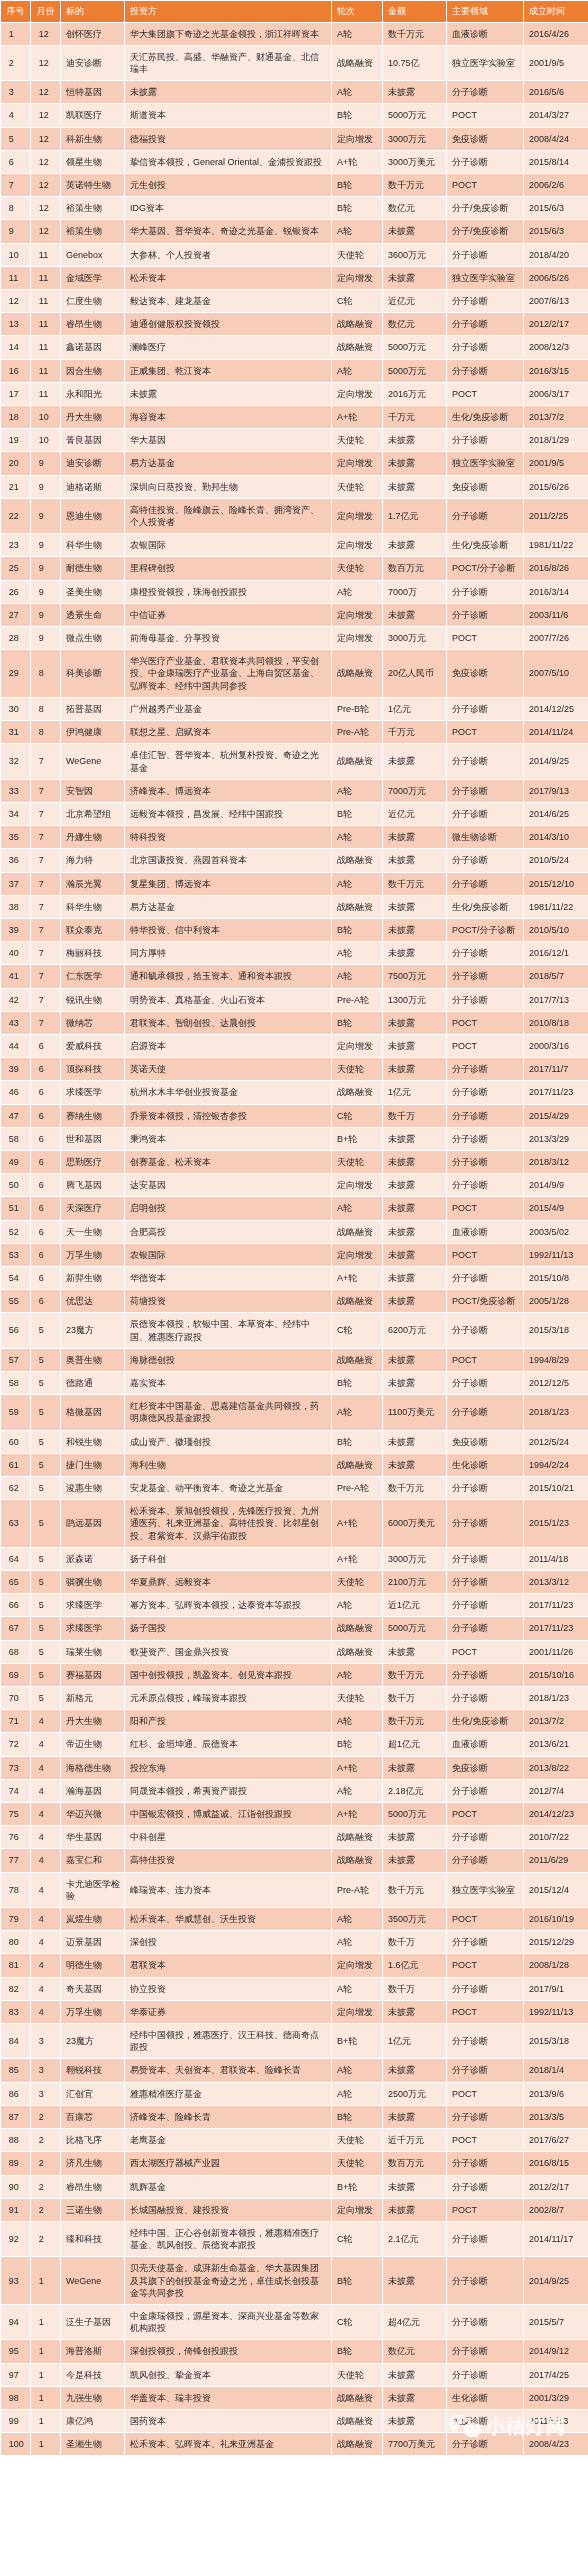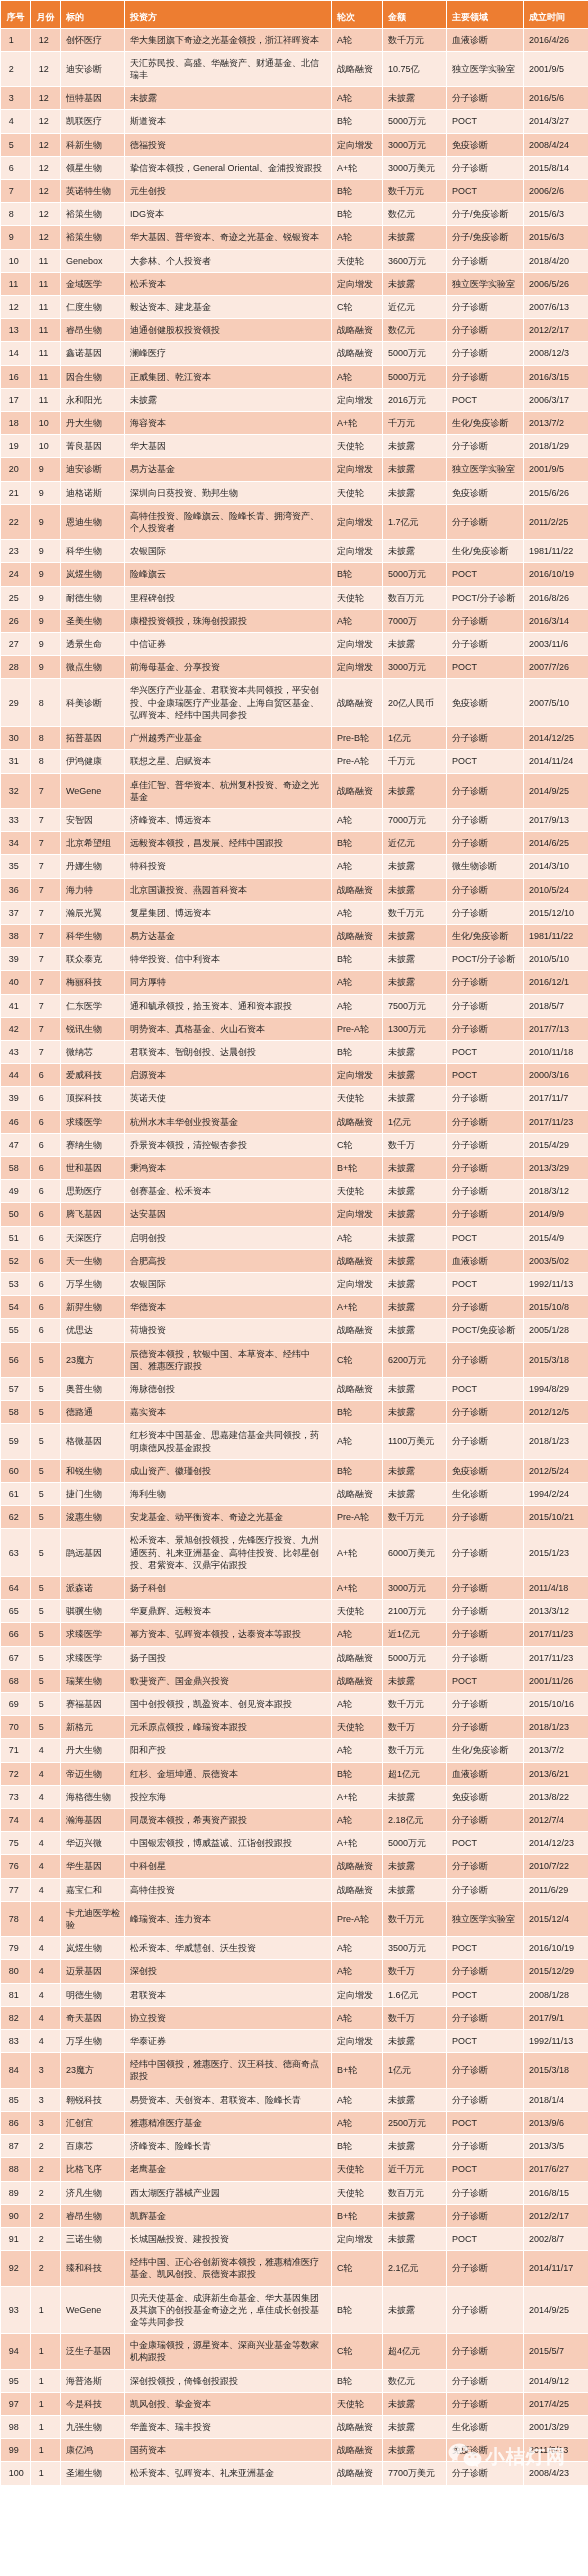--- a/index.html
+++ b/index.html
@@ -20,23 +20,23 @@
     font-size:9px;
     line-height:12.2px;
     padding:5px 3.3px 5px 5px;
     vertical-align:middle;
     word-break:break-all;
     overflow-wrap:break-word;
   }
   thead th{
     background:var(--header-bg);
     color:var(--header-text);
-    font-weight:bold;
+    font-weight:normal;
     text-align:left;
-    padding-top:10px;padding-bottom:4.4px;
+    padding-top:4px;padding-bottom:4.4px;
   }
   tbody tr:nth-child(odd) td{background:var(--row-odd);}
   tbody tr:nth-child(even) td{background:var(--row-even);}
   .col-no{width:30px;}
   .col-month{width:30px;}
   .col-target{width:64px;}
   .col-investors{width:207px;}
   .col-round{width:51px;}
   .col-amount{width:64px;margin-left:12px;}
   .col-field{width:77px;}
@@ -303,30 +303,20 @@
           <td class="c-no">23</td>
           <td class="c-month">9</td>
           <td class="c-target">科华生物</td>
           <td class="c-investors">农银国际</td>
           <td class="c-round">定向增发</td>
           <td class="c-amount">未披露</td>
           <td class="c-field">生化/免疫诊断</td>
           <td class="c-founded">1981/11/22</td>
         </tr>
         <tr>
-          <td class="c-no">24</td>
-          <td class="c-month">9</td>
-          <td class="c-target">岚煜生物</td>
-          <td class="c-investors">险峰旗云</td>
-          <td class="c-round">B轮</td>
-          <td class="c-amount">5000万元</td>
-          <td class="c-field">POCT</td>
-          <td class="c-founded">2016/10/19</td>
-        </tr>
-        <tr>
           <td class="c-no">25</td>
           <td class="c-month">9</td>
           <td class="c-target">耐德生物</td>
           <td class="c-investors">里程碑创投</td>
           <td class="c-round">天使轮</td>
           <td class="c-amount">数百万元</td>
           <td class="c-field">POCT/分子诊断</td>
           <td class="c-founded">2016/8/26</td>
         </tr>
         <tr>
@@ -500,21 +490,21 @@
           <td class="c-founded">2017/7/13</td>
         </tr>
         <tr>
           <td class="c-no">43</td>
           <td class="c-month">7</td>
           <td class="c-target">微纳芯</td>
           <td class="c-investors">君联资本、智朗创投、达晨创投</td>
           <td class="c-round">B轮</td>
           <td class="c-amount">未披露</td>
           <td class="c-field">POCT</td>
-          <td class="c-founded">2010/11/18</td>
+          <td class="c-founded">2010/8/18</td>
         </tr>
         <tr>
           <td class="c-no">44</td>
           <td class="c-month">6</td>
           <td class="c-target">爱威科技</td>
           <td class="c-investors">启源资本</td>
           <td class="c-round">定向增发</td>
           <td class="c-amount">未披露</td>
           <td class="c-field">POCT</td>
           <td class="c-founded">2000/3/16</td>

